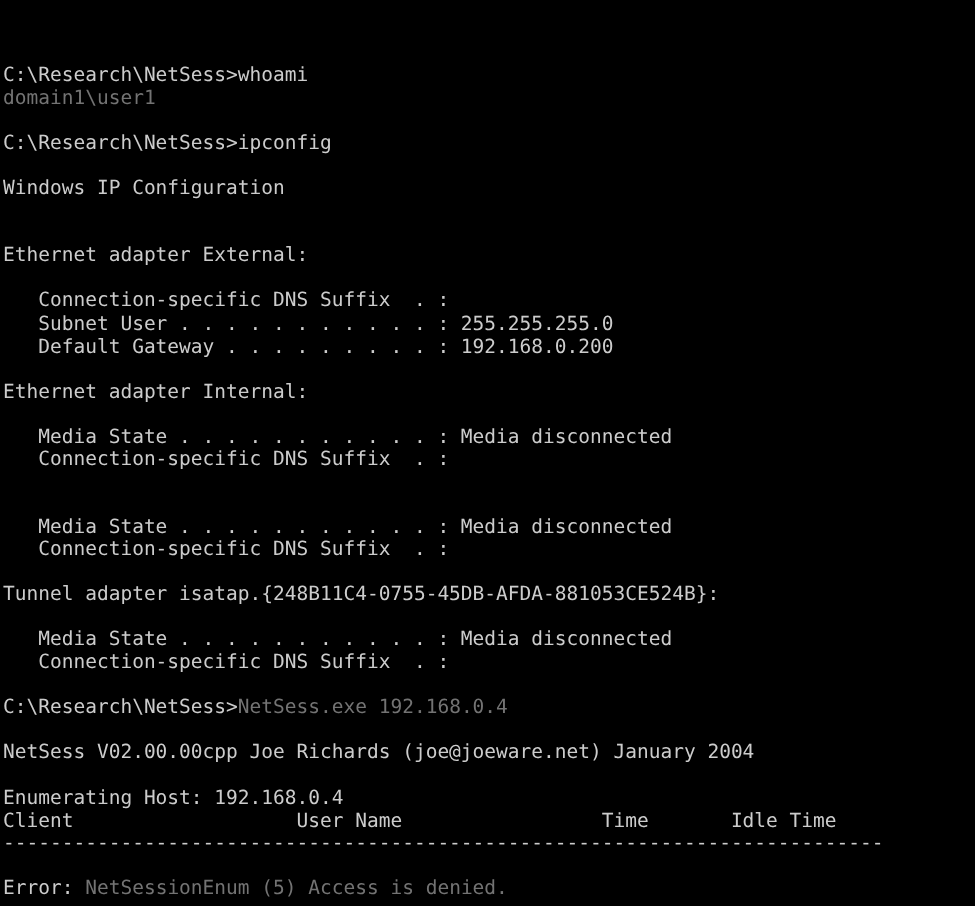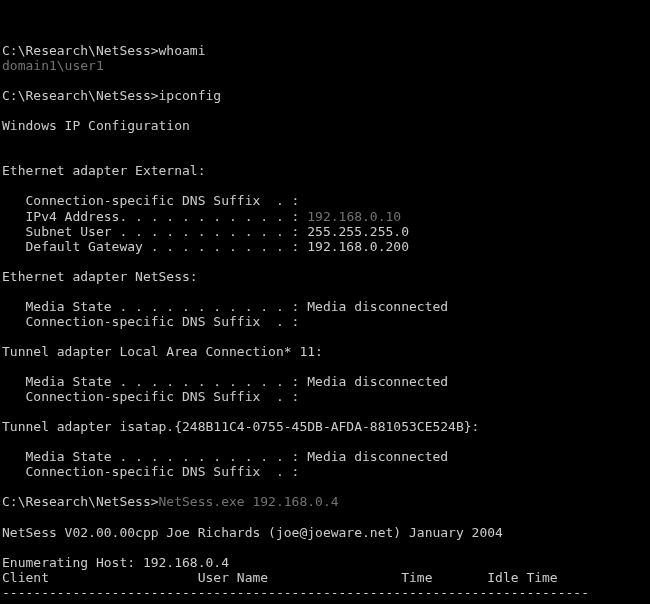--- a/index.html
+++ b/index.html
@@ -41,41 +41,40 @@
     <span class="line"><span class="y">domain1\user1</span></span>
     <span class="line blank">&nbsp;</span>
     <span class="line"><span class="w">C:\Research\NetSess&gt;ipconfig</span></span>
     <span class="line blank">&nbsp;</span>
     <span class="line"><span class="w">Windows IP Configuration</span></span>
     <span class="line blank">&nbsp;</span>
     <span class="line blank">&nbsp;</span>
     <span class="line"><span class="w">Ethernet adapter External:</span></span>
     <span class="line blank">&nbsp;</span>
     <span class="line"><span class="w">   Connection-specific DNS Suffix  . : </span></span>
-    <span class="line"><span class="w">   IPv4 Address. . . . . . . . . . . : </span><span class="y">192.168.0.10</span></span>
     <span class="line"><span class="w">   Subnet User . . . . . . . . . . . : 255.255.255.0</span></span>
     <span class="line"><span class="w">   Default Gateway . . . . . . . . . : 192.168.0.200</span></span>
     <span class="line blank">&nbsp;</span>
-    <span class="line"><span class="w">Ethernet adapter NetSess:</span></span>
+    <span class="line"><span class="w">Ethernet adapter Internal:</span></span>
     <span class="line blank">&nbsp;</span>
     <span class="line"><span class="w">   Media State . . . . . . . . . . . : Media disconnected</span></span>
     <span class="line"><span class="w">   Connection-specific DNS Suffix  . : </span></span>
     <span class="line blank">&nbsp;</span>
-    <span class="line"><span class="w">Tunnel adapter Local Area Connection* 11:</span></span>
     <span class="line blank">&nbsp;</span>
     <span class="line"><span class="w">   Media State . . . . . . . . . . . : Media disconnected</span></span>
     <span class="line"><span class="w">   Connection-specific DNS Suffix  . : </span></span>
     <span class="line blank">&nbsp;</span>
     <span class="line"><span class="w">Tunnel adapter isatap.{248B11C4-0755-45DB-AFDA-881053CE524B}:</span></span>
     <span class="line blank">&nbsp;</span>
     <span class="line"><span class="w">   Media State . . . . . . . . . . . : Media disconnected</span></span>
     <span class="line"><span class="w">   Connection-specific DNS Suffix  . : </span></span>
     <span class="line blank">&nbsp;</span>
     <span class="line"><span class="w">C:\Research\NetSess&gt;</span><span class="y">NetSess.exe 192.168.0.4</span></span>
     <span class="line blank">&nbsp;</span>
     <span class="line"><span class="w">NetSess V02.00.00cpp Joe Richards (joe@joeware.net) January 2004</span></span>
     <span class="line blank">&nbsp;</span>
     <span class="line"><span class="w">Enumerating Host: 192.168.0.4</span></span>
     <span class="line"><span class="w">Client                   User Name                 Time       Idle Time</span></span>
     <span class="line"><span class="w">---------------------------------------------------------------------------</span></span>
     <span class="line blank">&nbsp;</span>
+    <span class="line"><span class="w">Error: </span><span class="y">NetSessionEnum (5) Access is denied.</span></span>
     <span class="line blank">&nbsp;</span>
   </div>
 
 </body></html>

